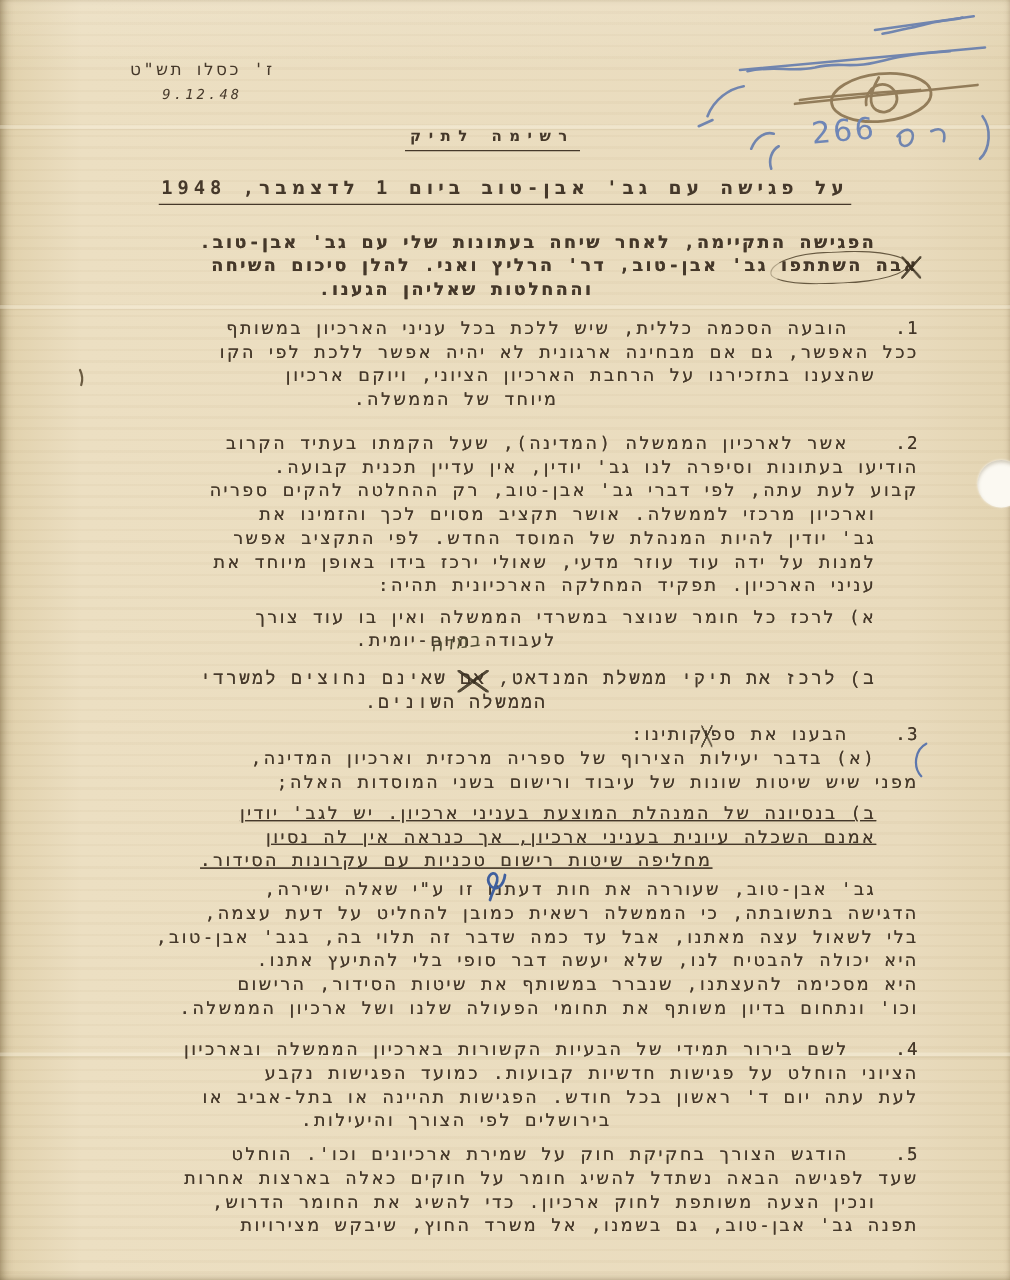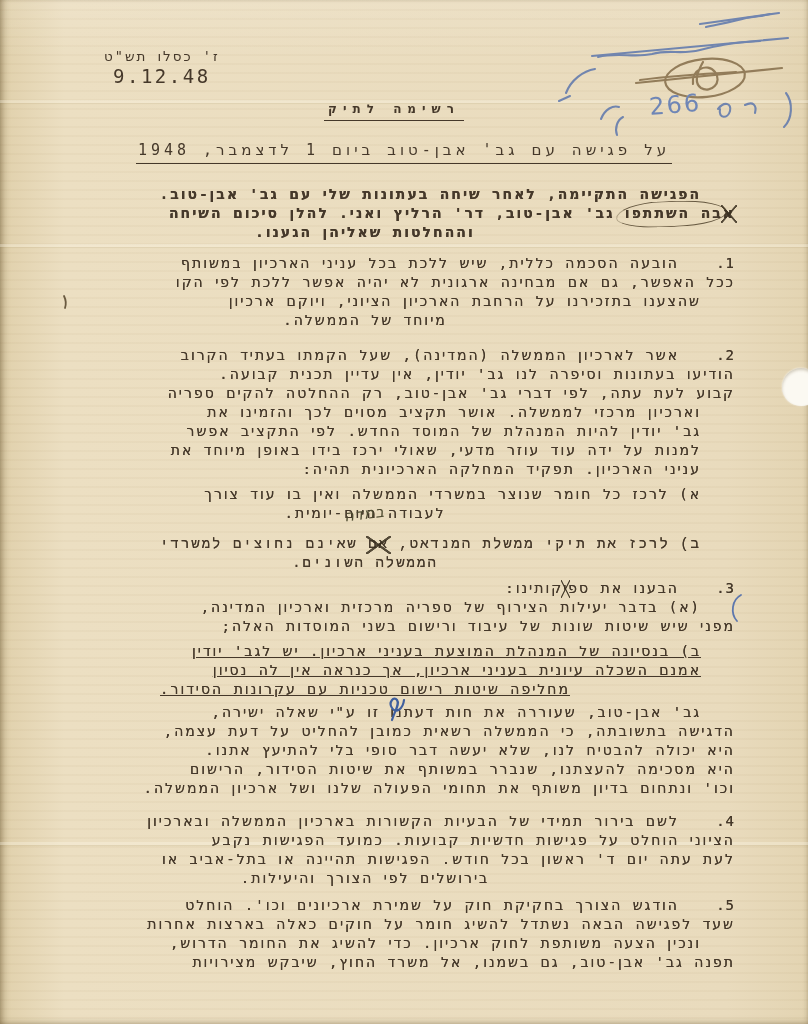--- a/index.html
+++ b/index.html
@@ -18,30 +18,30 @@
     color:#45382a;
   }
   .crease{position:absolute;left:0;right:0;height:3px;background:rgba(255,252,240,.30);box-shadow:0 1px 1px rgba(130,100,50,.10);}
   
   .date-block{
     position:absolute;left:104px;top:46px;
     text-align:center;direction:rtl;
     letter-spacing:2px;line-height:20px;
   }
   .date-block .h-date{font-size:13.5px;}
-  .date-block .g-date{font-size:19px;letter-spacing:2.5px;}
+  .date-block .g-date{font-size:11px;letter-spacing:2.5px;font-style:italic;}
   
   .title-wrap{position:absolute;left:0;right:20px;top:98px;text-align:center;direction:rtl;}
   .doc-title{
     display:inline-block;font-size:12px;font-weight:bold;letter-spacing:6px;
     border-bottom:1.5px solid #45382a;padding:0 4px 4px;
   }
   .subtitle-wrap{position:absolute;left:0;right:0;top:140px;text-align:center;direction:rtl;}
   .doc-subtitle{
-    display:inline-block;font-size:15px;font-weight:normal;letter-spacing:4px;
+    display:inline-block;font-size:15px;font-weight:bold;letter-spacing:4px;
     border-bottom:1.5px solid #45382a;padding:0 2px 4px;
   }
   
   .doc-body{
     position:absolute;top:185px;right:73px;left:65px;
     direction:rtl;font-size:14px;line-height:19px;
     text-shadow:0 0 .5px rgba(62,50,35,.85);
   }
   .para{position:relative;}
   .para:nth-child(1){margin-bottom:12px;}
@@ -150,20 +150,21 @@
         <div class="line al-r"><span>מפני שיש שיטות שונות של עיבוד ורישום בשני המוסדות האלה;</span></div>
       </div>
       <div class="para">
         <div class="line al-r2"><span>ב) בנסיונה של המנהלת המוצעת בעניני ארכיון. יש לגב' יודין</span></div>
         <div class="line al-r2"><span>אמנם השכלה עיונית בעניני ארכיון, אך כנראה אין לה נסיון</span></div>
         <div class="line al-c"><span>מחליפה שיטות רישום טכניות עם עקרונות הסידור.</span></div>
       </div>
       <div class="para">
         <div class="line al-r2"><span>גב' אבן-טוב, שעוררה את חות דעתנו זו ע"י שאלה ישירה,</span></div>
         <div class="line al-r"><span>הדגישה בתשובתה, כי הממשלה רשאית כמובן להחליט על דעת עצמה,</span></div>
+        <div class="line al-r"><span>בלי לשאול עצה מאתנו, אבל עד כמה שדבר זה תלוי בה, בגב' אבן-טוב,</span></div>
         <div class="line al-r"><span>היא יכולה להבטיח לנו, שלא יעשה דבר סופי בלי להתיעץ אתנו.</span></div>
         <div class="line al-r"><span>היא מסכימה להעצתנו, שנברר במשותף את שיטות הסידור, הרישום</span></div>
         <div class="line al-r"><span>וכו' ונתחום בדיון משותף את תחומי הפעולה שלנו ושל ארכיון הממשלה.</span></div>
       </div>
       <div class="para">
         <span class="pnum">4.</span>
         <div class="line al-r1"><span>לשם בירור תמידי של הבעיות הקשורות בארכיון הממשלה ובארכיון</span></div>
         <div class="line al-r"><span>הציוני הוחלט על פגישות חדשיות קבועות. כמועד הפגישות נקבע</span></div>
         <div class="line al-r"><span>לעת עתה יום ד' ראשון בכל חודש. הפגישות תהיינה או בתל-אביב או</span></div>
         <div class="line al-c"><span>בירושלים לפי הצורך והיעילות.</span></div>

